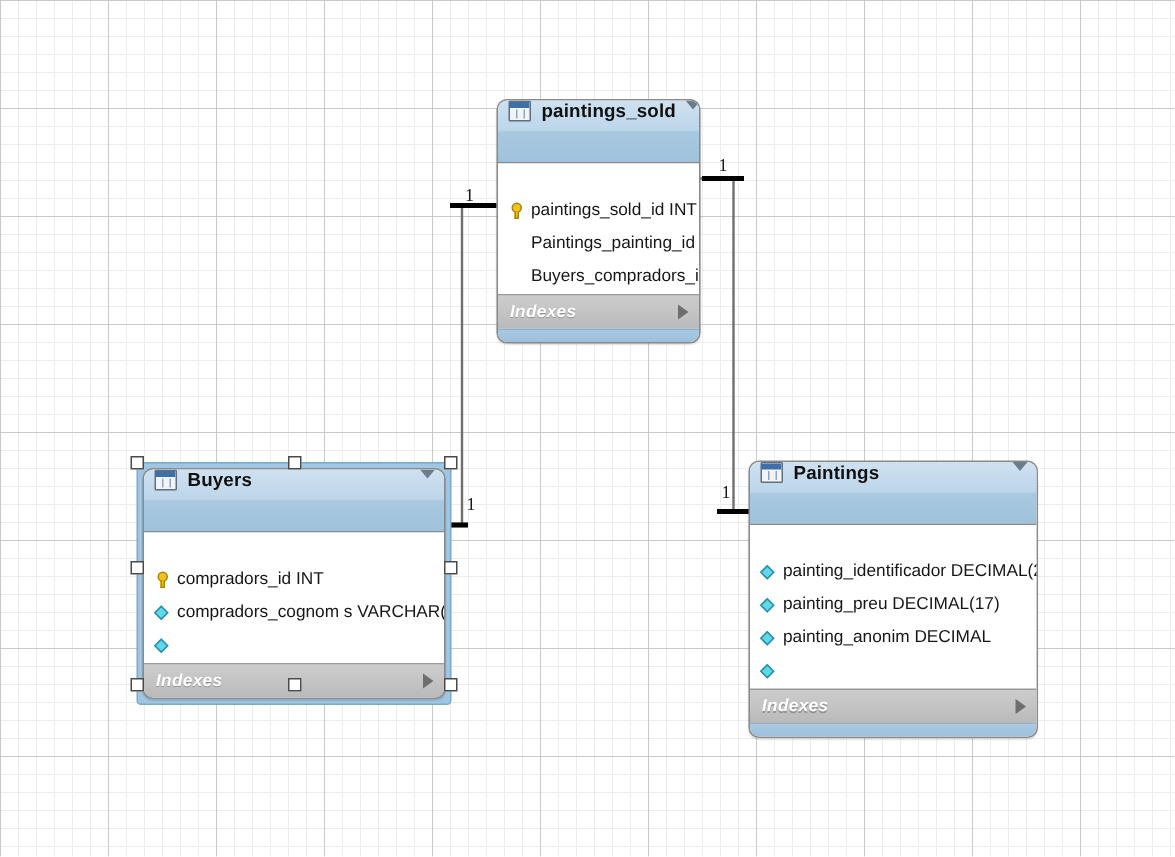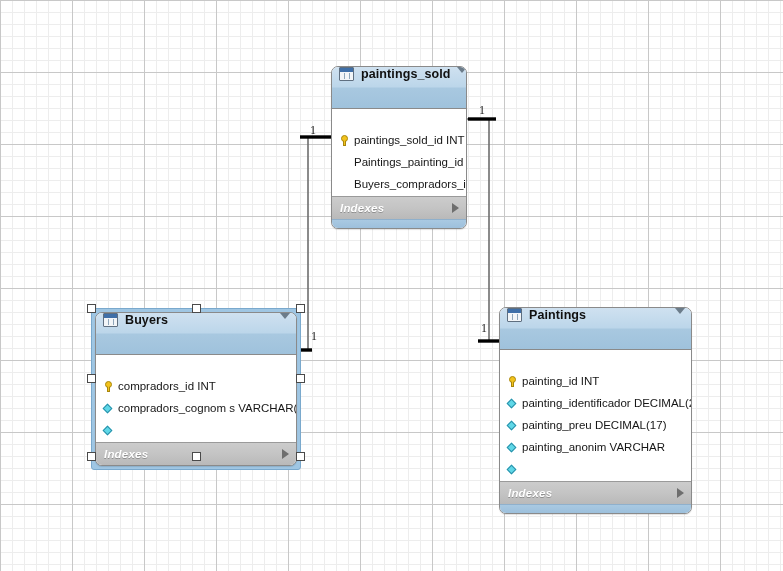--- a/index.html
+++ b/index.html
@@ -329,34 +329,30 @@
 
   <div class="table-fig" style="left:499px; top:307px; width:193px;">
     <div class="table-body">
       <div class="tbl-header">
         <span class="tbl-icon"></span>
         <span class="tbl-title">Paintings</span>
         <span class="tbl-caret"></span>
       </div>
       <div class="tbl-cols">
         <div class="col-row">
-          <span class="col-ico key"></span>
-          <span class="col-text">painting_id INT</span>
-        </div>
-        <div class="col-row">
           <span class="col-ico diamond"></span>
           <span class="col-text">painting_identificador DECIMAL(20)</span>
         </div>
         <div class="col-row">
           <span class="col-ico diamond"></span>
           <span class="col-text">painting_preu DECIMAL(17)</span>
         </div>
         <div class="col-row">
           <span class="col-ico diamond"></span>
-          <span class="col-text">painting_anonim  VARCHAR</span>
+          <span class="col-text">painting_anonim  DECIMAL</span>
         </div>
         <div class="col-row">
           <span class="col-ico diamond"></span>
         </div>
       </div>
       <div class="tbl-indexes">
         <span class="ix-label">Indexes</span>
         <span class="ix-arrow"></span>
       </div>
       <div class="tbl-foot"></div>

